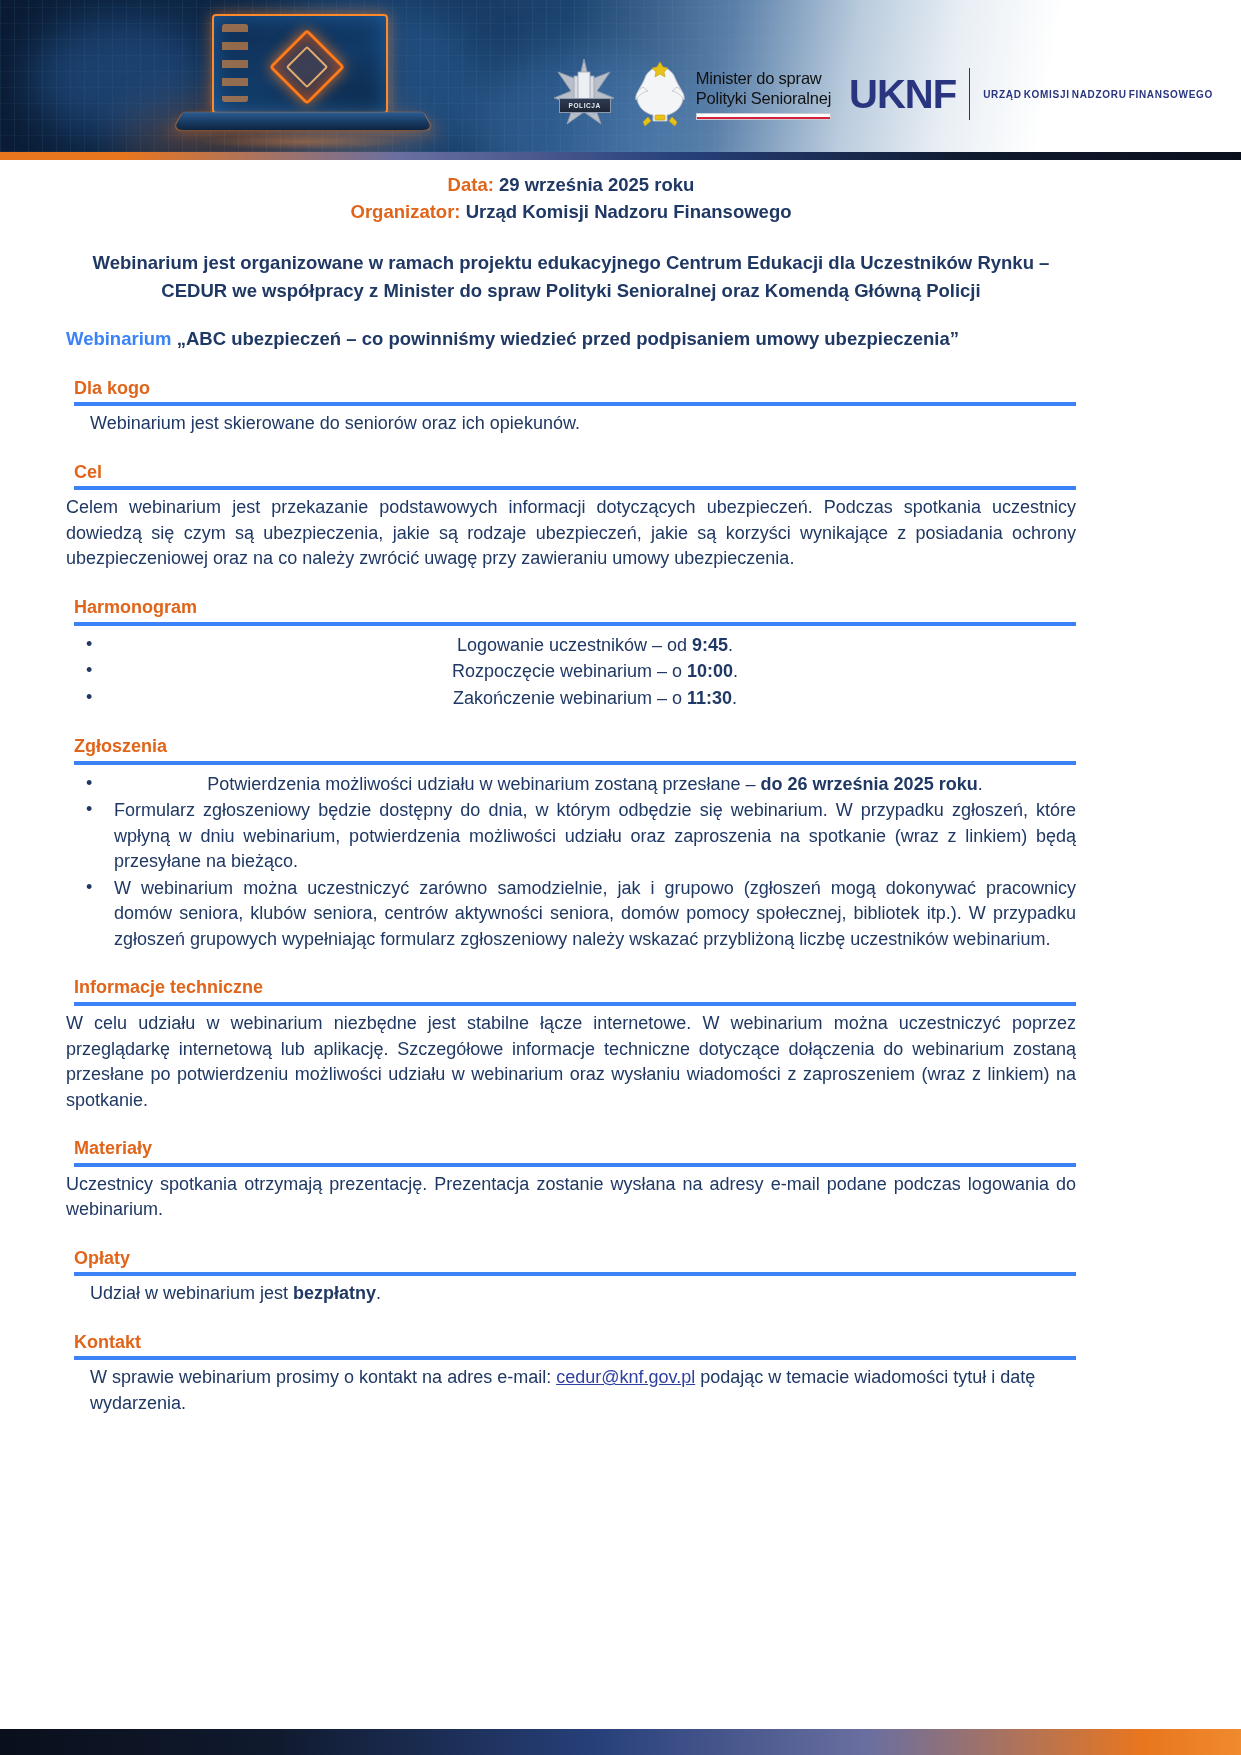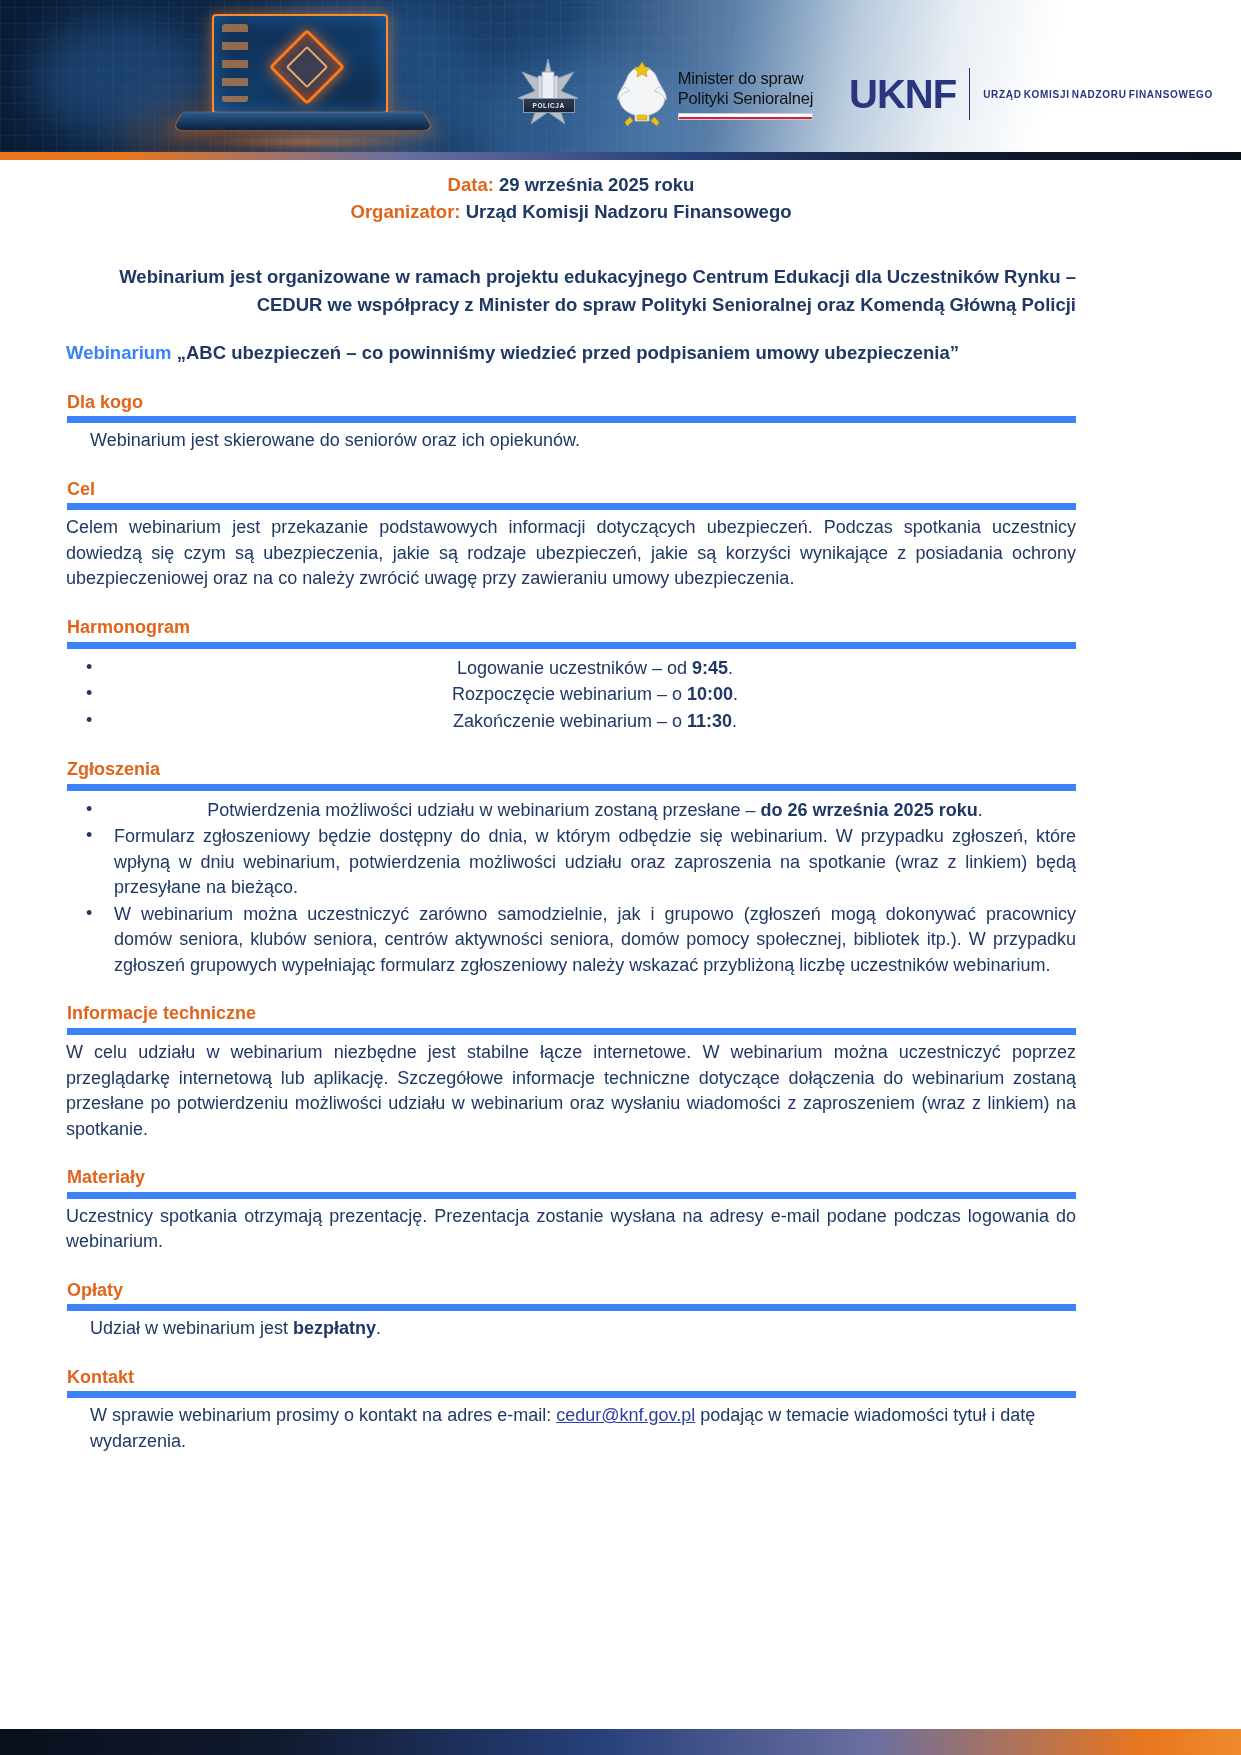--- a/index.html
+++ b/index.html
@@ -97,21 +97,21 @@
     position: absolute; left: 18px; top: 120px; width: 214px; height: 16px;
     background: radial-gradient(ellipse at center, rgba(255,140,50,.35), rgba(255,140,50,0) 70%);
   }
 
   .banner .logos {
     position: absolute;
     right: 28px; top: 0;
     height: 188px;
     display: flex;
     align-items: center;
-    gap: 36px;
+    gap: 18px;
     justify-content: flex-end;
   }
 
   
   .logo-police { position: relative; width: 62px; height: 72px; }
   .logo-police .star {
     position: absolute; left: 0; top: 0; width: 62px; height: 72px;
   }
   .logo-police .band {
     position: absolute; left: 6px; top: 40px; width: 50px; height: 13px;
@@ -181,44 +181,44 @@
   .meta-line {
     font-size: 18.5px;
     font-weight: 700;
     line-height: 1.44;
     color: #1f3864;
     text-align: center;
   }
   .meta-line .label { color: #e0651a; }
 
   .intro {
-    margin-top: 38px;
+    margin-top: 24px;
     font-size: 18.5px;
     font-weight: 700;
     line-height: 1.48;
     color: #1f3864;
-    text-align: right;
+    text-align: center;
   }
 
   .webinar-title {
     margin-top: 22px;
     font-size: 18.5px;
     font-weight: 700;
     line-height: 1.45;
     color: #1f3864;
   }
   .webinar-title .label { color: #3b82f6; }
 
   .section { margin-top: 24px; }
   .section h2 {
-    margin: 0 0 3px 1px;
+    margin: 0 0 3px 8px;
     font-size: 18px;
     font-weight: 700;
     color: #e0651a;
-    border-bottom: 7px solid #3b82f6;
+    border-bottom: 4px solid #3b82f6;
     padding-bottom: 3px;
     line-height: 1.25;
   }
   .section p {
     margin: 5px 0 0 0;
     font-size: 18px;
     line-height: 1.42;
     color: #1f3864;
     text-align: justify;
   }

